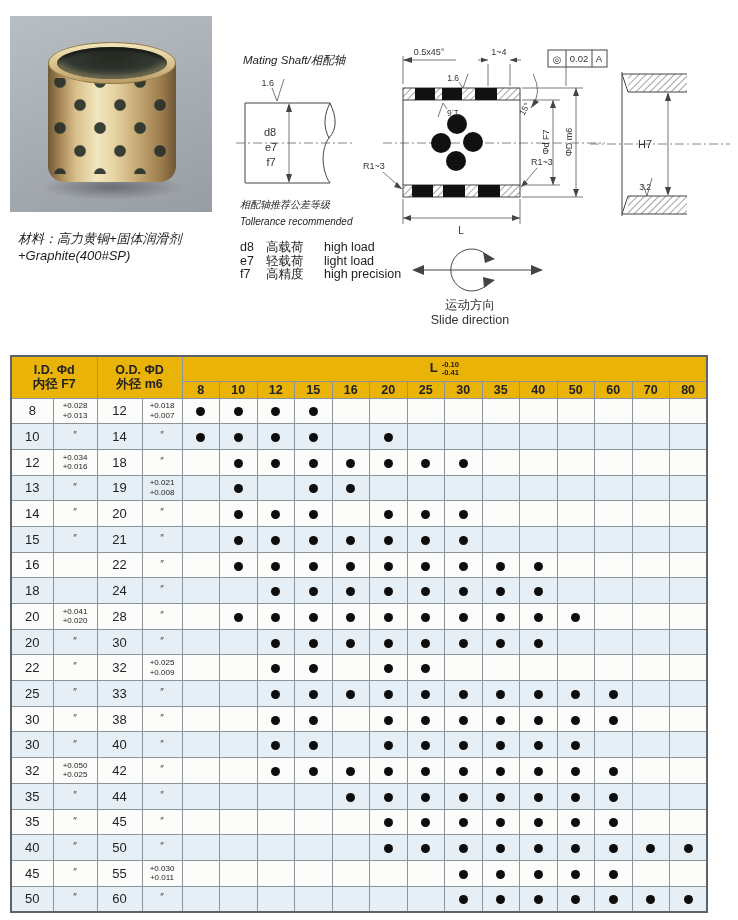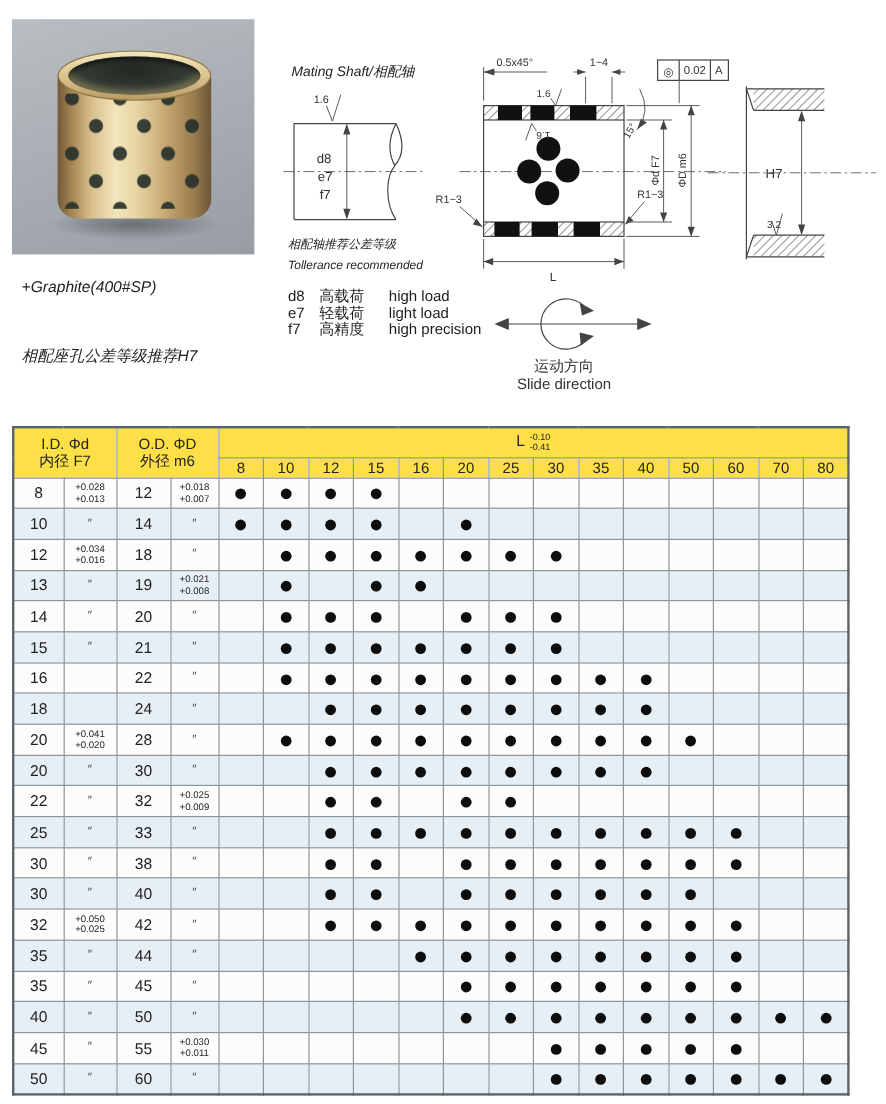--- a/index.html
+++ b/index.html
@@ -40,21 +40,21 @@
   svg text { font-family:"Liberation Sans","DejaVu Sans",sans-serif; fill:#333; }
   .thin { stroke:#444; stroke-width:1; fill:none; }
   .dim  { stroke:#555; stroke-width:0.8; fill:none; }
   .dash { stroke:#666; stroke-width:0.8; fill:none; stroke-dasharray:9 3 2 3; }
   .ah   { fill:#444; stroke:none; }
 
   
   table.sz { position:absolute; left:10px; top:355px; width:696px; border-collapse:collapse; table-layout:fixed; }
   table.sz th, table.sz td { border:1px solid #8a949b; text-align:center; vertical-align:middle; padding:0; overflow:hidden; }
   table.sz { border:2px solid #5c646a; }
-  thead th { background:#fde047; font-weight:400; color:#222; }
+  thead th { background:#eab308; font-weight:700; color:#222; }
   tr.hrow1 { height:25px; }
   tr.hrow2 { height:17px; font-size:12.5px; }
   tbody tr { height:25.7px; background:#fcfdfa; font-size:13px; }
   tbody tr.alt { background:#e6eff5; }
   .ghead { font-size:12.5px; line-height:14px; }
   .lhead { font-size:13px; }
   .ltol { display:inline-block; vertical-align:middle; font-size:7.5px; line-height:8px; text-align:center; margin-left:4px; }
   td.tol { font-size:8px; line-height:9.5px; color:#222; }
   td.tol .ditto, td .ditto { font-size:10px; color:#444; }
   .dot { display:inline-block; width:9px; height:9px; border-radius:50%; background:#0d0d0d; vertical-align:middle; }
@@ -68,24 +68,24 @@
     <div class="bush-shadow"></div>
     <div class="bush-body">
       <div class="bush-dots"></div>
     </div>
     <div class="bush-top">
       <div class="bush-hole"></div>
     </div>
   </div>
 
   <div class="tblock" style="left:18px; top:230px;">
+    <div>材料：高力黄铜+固体润滑剂</div>
     <div>+Graphite(400#SP)</div>
   </div>
   <div class="tblock" style="left:18px; top:288px;">
-    <div>相配座孔公差等级推荐H7</div>
   </div>
 
   <div class="tblock" style="left:243px; top:52px; font-size:11.5px;">Mating Shaft/相配轴</div>
 
   <svg style="left:236px; top:76px;" width="135" height="118" viewBox="0 0 135 118">
     <line class="dash" x1="0" y1="67" x2="118" y2="67"></line>
     <path class="thin" d="M9,27 H94 M9,107 H94 M9,27 V107"></path>
     <path class="thin" d="M94,27 C101,42 101,53 93,62 C85,72 85,94 94,107"></path>
     <path class="thin" d="M94,27 C88,39 87,51 93,62"></path>
     <line class="dim" x1="53" y1="29" x2="53" y2="105"></line>

